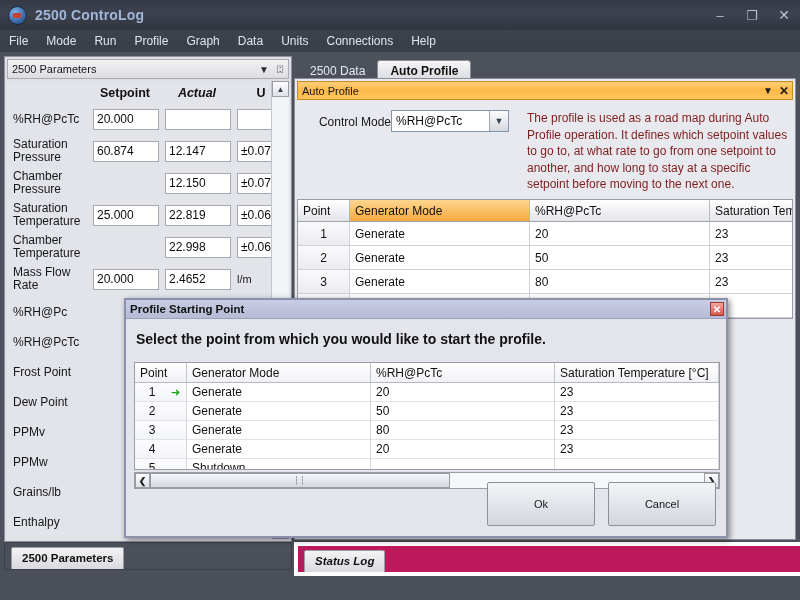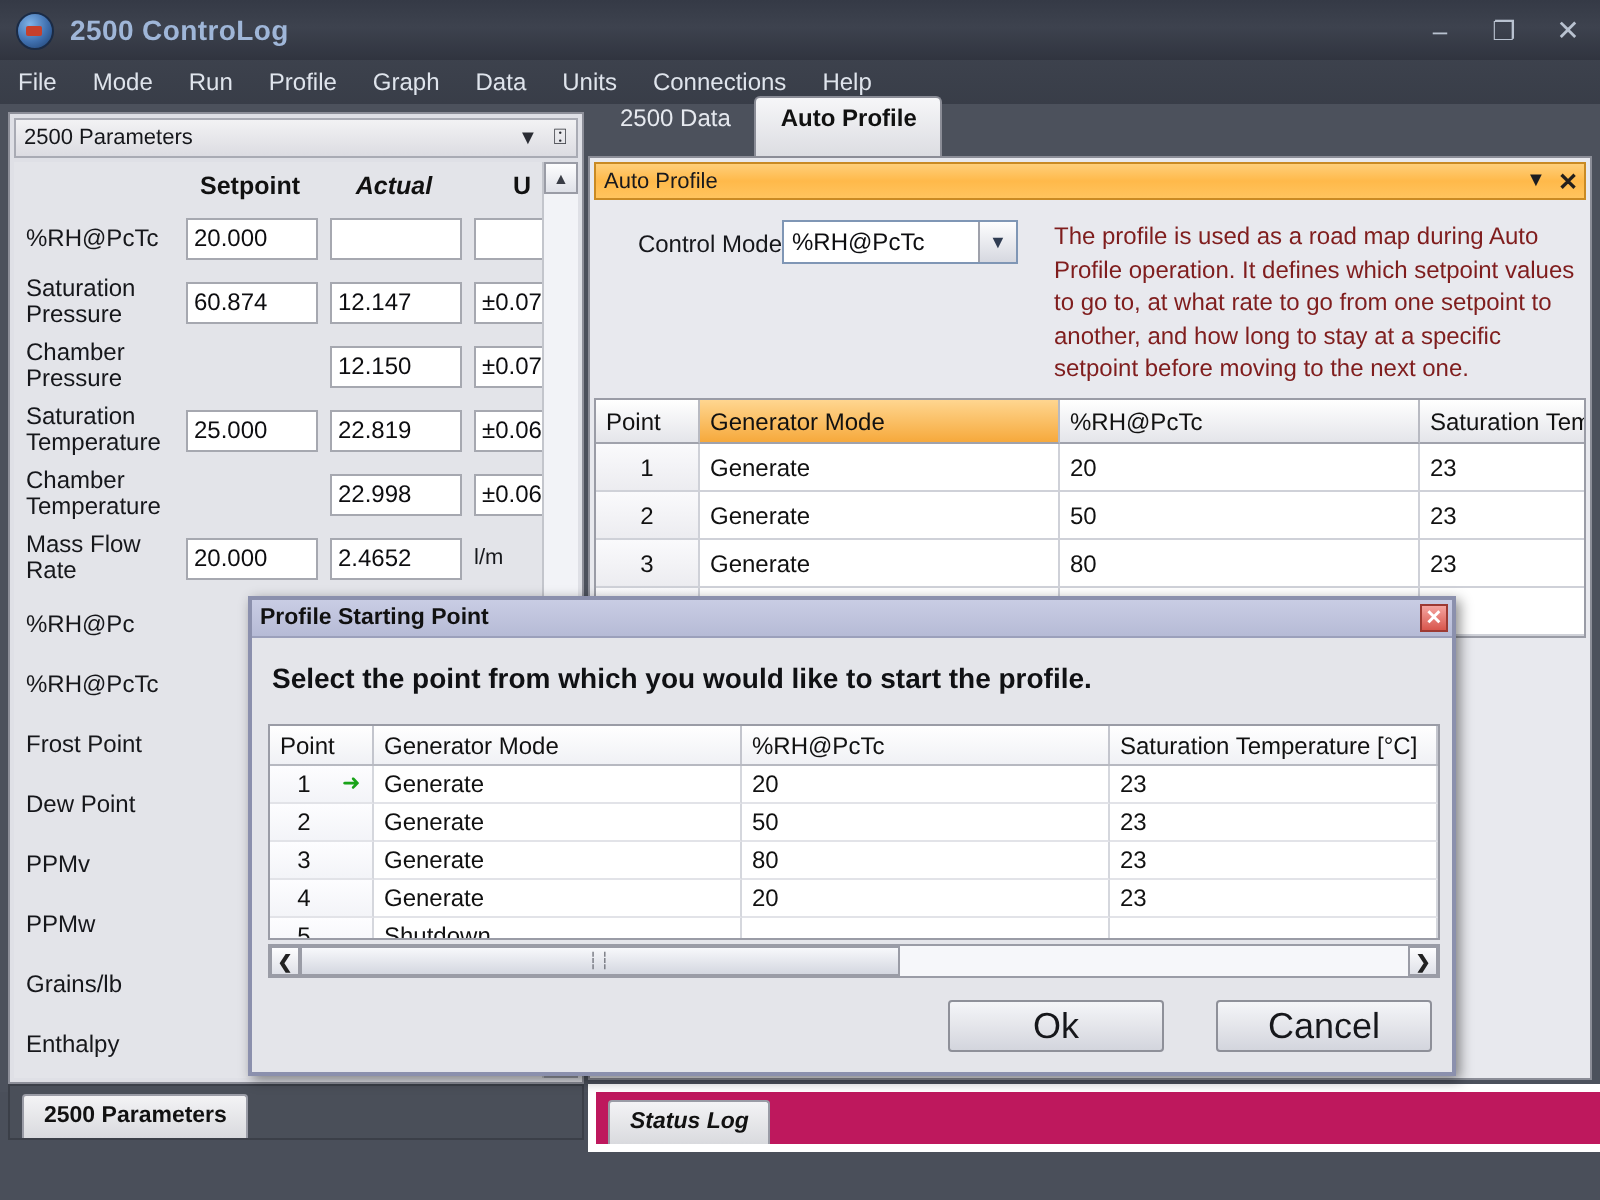--- a/index.html
+++ b/index.html
@@ -127,21 +127,21 @@
     position:absolute;left:294px;top:490px;width:502px;height:26px;
     background:#be185d;border:4px solid #ffffff;display:flex;align-items:flex-end;font-style:italic;
   }
 
   
   .doc-area{
     position:absolute;left:294px;top:4px;width:502px;height:484px;
   }
   .tabrow{height:22px;display:flex;align-items:flex-end;padding-left:4px;}
   .dtab{
-    font-size:12px;color:#e6e9ef;padding:3px 12px 12px 12px;
+    font-size:12px;color:#e6e9ef;padding:3px 12px 0 12px;
     background:transparent;
   }
   .dtab.active{
     background:linear-gradient(to bottom,#f6f6f8,#dcdde2);
     color:#111;font-weight:bold;border:1px solid #8a8c96;border-bottom:none;
     border-radius:3px 3px 0 0;
   }
 
   .doc-body{
     position:absolute;left:0;top:22px;width:502px;height:462px;
@@ -264,25 +264,25 @@
     display:flex;align-items:center;
   }
   .dlg-hs-btn{width:15px;height:15px;display:flex;align-items:center;justify-content:center;
     font-size:9px;color:#222;background:linear-gradient(to bottom,#fdfdfe,#dfe1e8);
     border:1px solid #9a9ca6;box-sizing:border-box;font-weight:bold;}
   .dlg-hs-thumb{height:15px;width:300px;background:linear-gradient(to bottom,#f7f8fb,#d4d7e0);
     border:1px solid #9a9ca6;box-sizing:border-box;display:flex;align-items:center;justify-content:center;
     color:#6b6d76;font-size:8px;letter-spacing:1px;}
   .dlg-btns{position:absolute;left:0;bottom:10px;width:604px;display:flex;justify-content:flex-end;padding-right:14px;box-sizing:border-box;}
   .dlg-btn{
-    width:108px;height:26px;margin-left:26px;
+    width:108px;height:44px;margin-left:13px;
     background:linear-gradient(to bottom,#f4f5f8 0%,#e6e7ec 45%,#d3d5dd 100%);
     border:1px solid #8e9099;box-sizing:border-box;border-radius:2px;
     display:flex;align-items:center;justify-content:center;
-    font-size:18px;color:#16171b;
+    font-size:11px;color:#16171b;
   }
 
   
   .statusbar{
     position:absolute;left:0;top:570px;width:800px;height:30px;
     background:linear-gradient(to bottom,#3c414c,#30343d);
     border-top:1px solid #252931;display:flex;align-items:center;
   }
   .st-led{
     width:9px;height:14px;margin-left:12px;border-radius:2px;

